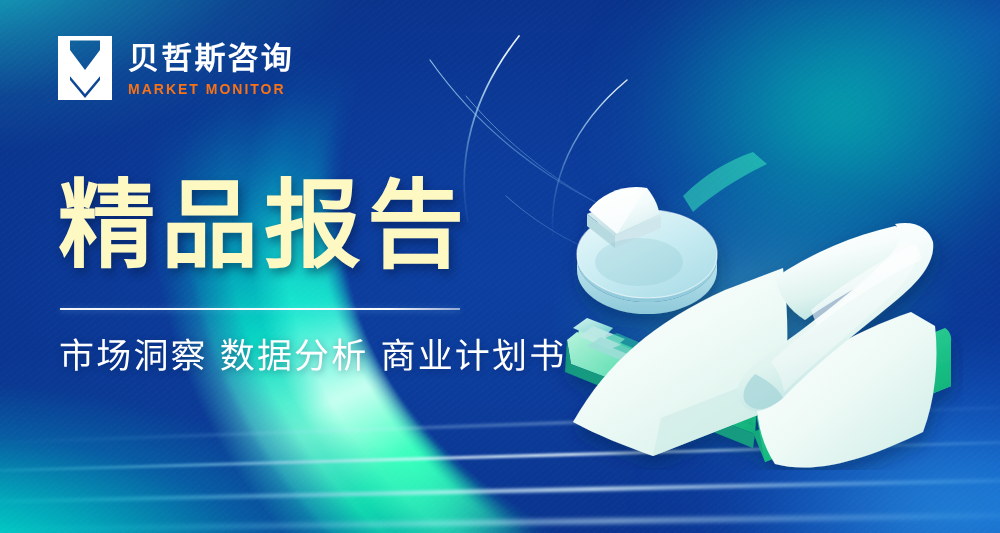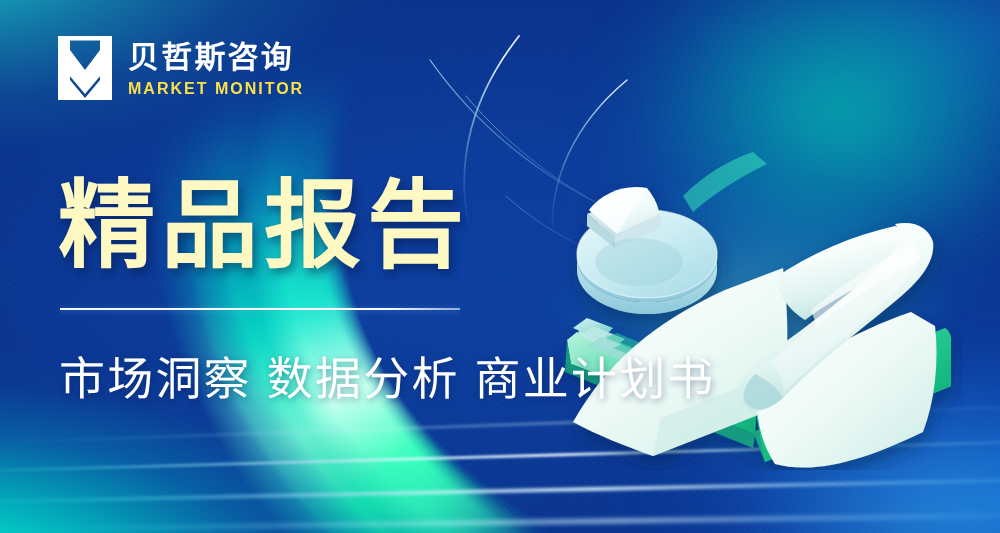--- a/index.html
+++ b/index.html
@@ -262,26 +262,27 @@
     justify-content: center;
     padding-top: 2px;
   }
   .logo-cn {
     font-size: 31px;
     font-weight: 700;
     color: #ffffff;
     letter-spacing: 2.2px;
     line-height: 1.08;
     white-space: nowrap;
+    text-align: right;
   }
   .logo-en {
     margin-top: 7px;
-    font-size: 16px;
+    font-size: 14px;
     font-weight: 700;
-    color: #fde047;
+    color: #f97316;
     letter-spacing: 2.0px;
     line-height: 1;
     white-space: nowrap;
   }
 
   
   .headline {
     position: absolute;
     left: 58px;
     top: 176px;
@@ -300,22 +301,22 @@
     top: 308px;
     width: 400px;
     height: 2px;
     background: linear-gradient(90deg, rgba(255,255,255,0.95) 0%, rgba(255,255,255,0.98) 82%, rgba(255,255,255,0.55) 100%);
     box-shadow: 0 1px 6px rgba(140,210,255,0.4);
   }
 
   .subhead {
     position: absolute;
     left: 59px;
-    top: 348px;
-    font-size: 46px;
+    top: 332px;
+    font-size: 35px;
     font-weight: 400;
     color: #ffffff;
     letter-spacing: 2.2px;
     line-height: 1.35;
     white-space: nowrap;
     text-shadow: 1px 2px 7px rgba(3,24,70,0.38);
   }
 
   
   .book-art {

